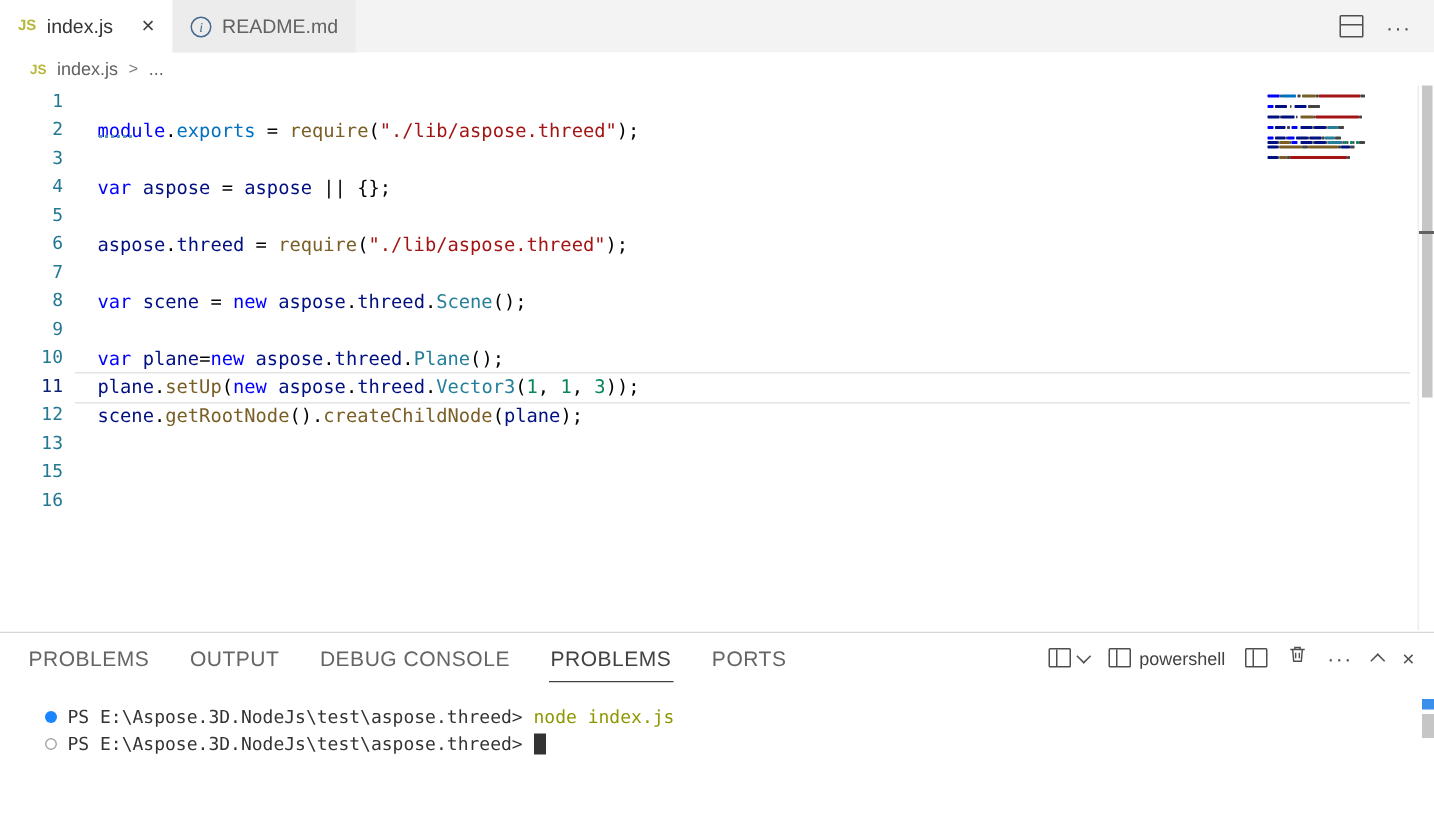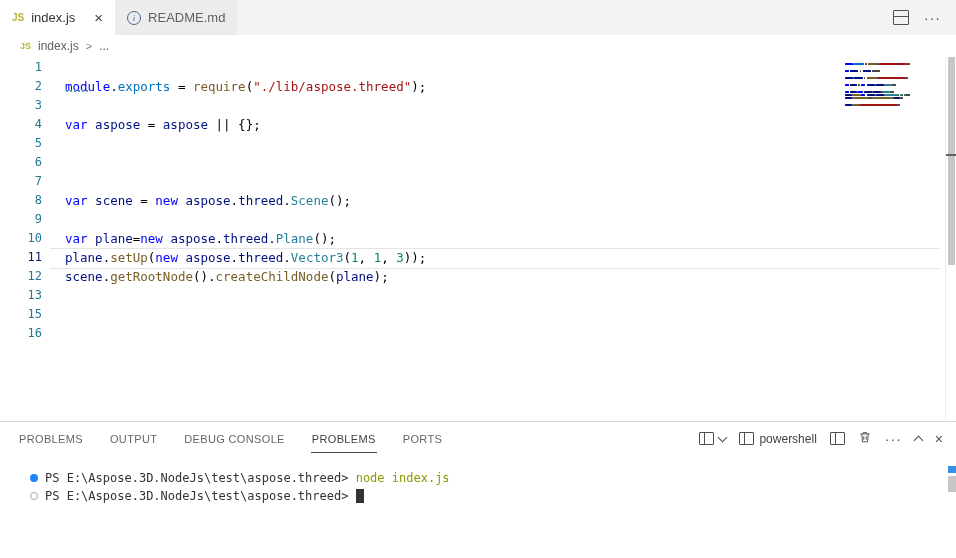--- a/index.html
+++ b/index.html
@@ -45,21 +45,21 @@
   .mm-tok{height:2px;margin-top:1px;border-radius:0.5px;}
 
   
   .scrollbar{position:absolute;right:0;top:0;width:10px;height:363px;border-left:1px solid #ededed;}
   .sb-thumb{position:absolute;top:0;left:2px;width:7px;height:208px;background:var(--scrollbar-thumb);}
   .sb-marker{position:absolute;top:97px;left:0;width:10px;height:2px;background:var(--scrollbar-marker);}
 
   
   .divider{height:1px;background:var(--panel-border);}
   .panel-header{height:33px;background:#fff;display:flex;align-items:center;padding:0 12px 0 18px;}
-  .panel-tab{font-size:11px;letter-spacing:0.35px;color:#656565;margin-right:25px;padding:9px 1px 7px;border-bottom:1px solid transparent;cursor:pointer;}
+  .panel-tab{font-size:14px;letter-spacing:0.35px;color:#656565;margin-right:25px;padding:9px 1px 7px;border-bottom:1px solid transparent;cursor:pointer;}
   .panel-tab.active{color:#424242;border-bottom-color:#424242;}
   .panel-actions{margin-left:auto;display:flex;align-items:center;gap:13px;color:#424242;text-align:center;}
   .action{display:flex;align-items:center;gap:5px;cursor:pointer;}
   .rect-icon{width:13px;height:11px;border:1px solid #4f4f4f;border-radius:1px;position:relative;flex:none;}
   .rect-icon::after{content:"";position:absolute;left:4px;top:0;bottom:0;width:1px;background:#4f4f4f;}
   .action-label{font-size:12px;color:#424242;}
   .chev{width:6px;height:6px;border-right:1.2px solid #4f4f4f;border-bottom:1.2px solid #4f4f4f;display:inline-block;}
   .chev.down{transform:rotate(45deg);margin-top:-3px;}
   .chev.up{transform:rotate(-135deg);margin-top:3px;}
 
@@ -128,20 +128,21 @@
         <div class="row">
           <span class="ln">4</span>
           <span class="codeline"><span class="tk-kw">var</span><span class="tk-pl"> </span><span class="tk-var">aspose</span><span class="tk-pl"> = </span><span class="tk-var">aspose</span><span class="tk-pl"> || {};</span></span>
         </div>
         <div class="row">
           <span class="ln">5</span>
           <span class="codeline"></span>
         </div>
         <div class="row">
           <span class="ln">6</span>
+          <span class="codeline"><span class="tk-var">aspose</span><span class="tk-pl">.</span><span class="tk-var">threed</span><span class="tk-pl"> = </span><span class="tk-fn">require</span><span class="tk-pl">(</span><span class="tk-str">"./lib/aspose.threed"</span><span class="tk-pl">);</span></span>
         </div>
         <div class="row">
           <span class="ln">7</span>
           <span class="codeline"></span>
         </div>
         <div class="row">
           <span class="ln">8</span>
           <span class="codeline"><span class="tk-kw">var</span><span class="tk-pl"> </span><span class="tk-var">scene</span><span class="tk-pl"> = </span><span class="tk-kw">new</span><span class="tk-pl"> </span><span class="tk-var">aspose</span><span class="tk-pl">.</span><span class="tk-var">threed</span><span class="tk-pl">.</span><span class="tk-cls">Scene</span><span class="tk-pl">();</span></span>
         </div>
         <div class="row">

